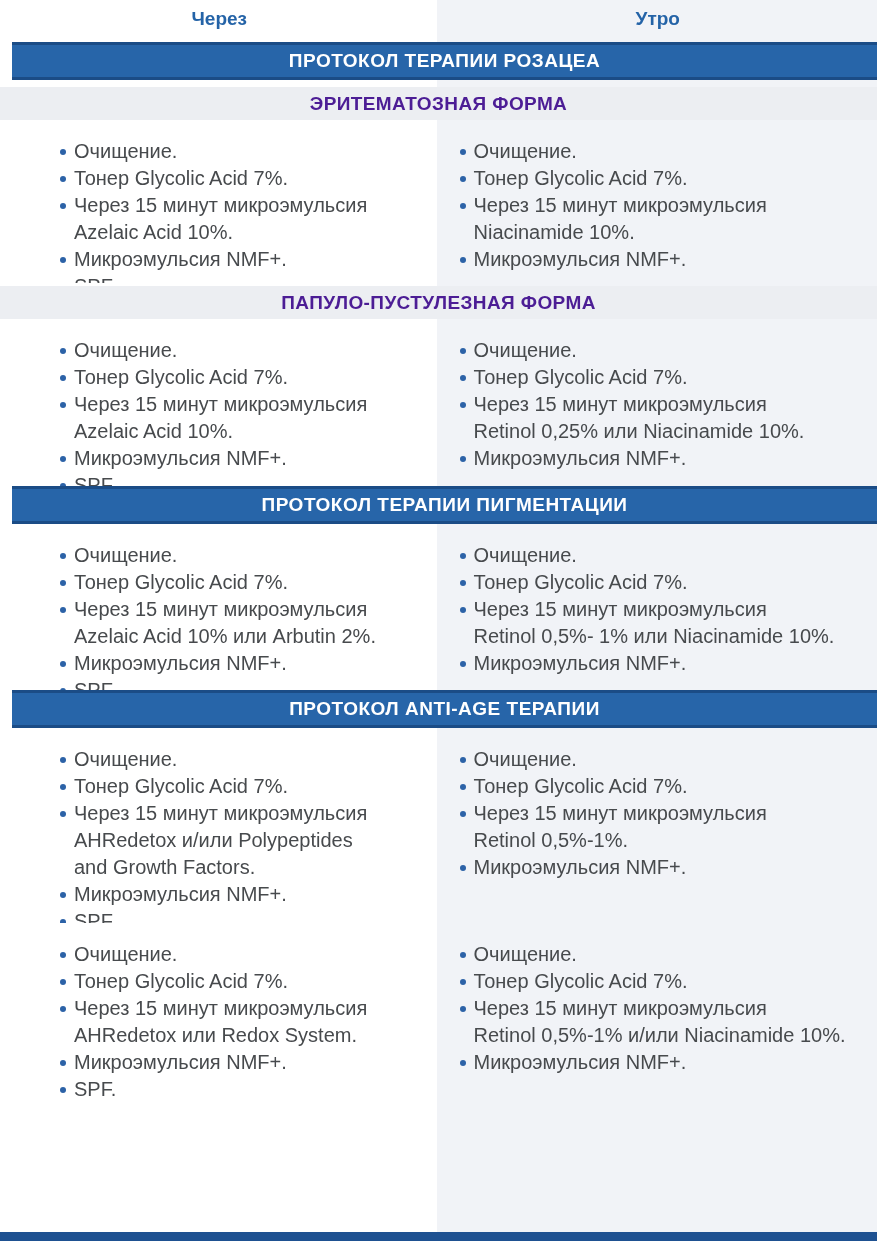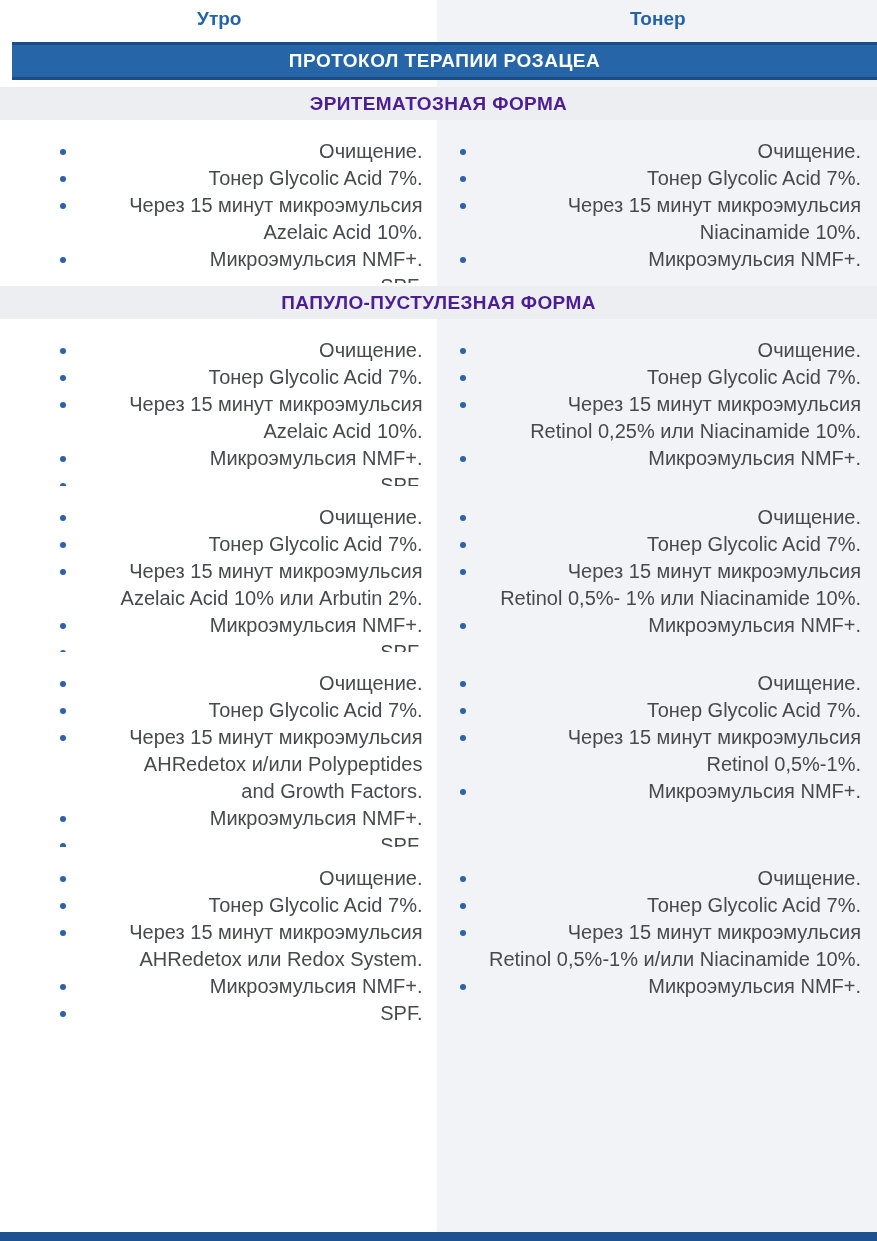--- a/index.html
+++ b/index.html
@@ -35,21 +35,21 @@
     background:#eceef2;
     color:#4c1d95; font-weight:bold; font-size:19px; letter-spacing:.4px;
     display:flex; align-items:center; justify-content:center;
     text-transform:uppercase;
   }
 
   .row { flex:none; display:flex; overflow:hidden; }
   .h163 { height:163px; } .h167 { height:167px; } .h166 { height:166px; }
   .h195 { height:195px; } .h271 { height:271px; }
 
-  ul.col { width:50%; list-style:none;text-align:right; }
+  ul.col { width:50%; list-style:none; }
   ul.col.left  { padding:18px 16px 0 74px; }
   ul.col.right { padding:18px 16px 0 35px; }
 
   ul.col li {
     position:relative;
     font-size:20px; line-height:27px; color:#474a4d;
     white-space:pre-line;
   }
   ul.col li::before {
     content:""; position:absolute; left:-14px; top:10.5px;
@@ -58,24 +58,24 @@
 
   .footer-bar { height:9px; flex:none; background:#1e5191; margin-top:auto; }
 </style>
 </head>
 <body>
 
 <div class="page">
 
   <header class="col-headers">
     <div class="half">
-      <span>Утро</span>
+      <span>Через</span>
     </div>
     <div class="half">
-      <span>Тонер</span>
+      <span>Утро</span>
     </div>
   </header>
 
   <div class="gap g4"></div>
 
   <div class="banner">ПРОТОКОЛ ТЕРАПИИ РОЗАЦЕА</div>
 
   <div class="gap g7"></div>
 
   <div class="subheader">ЭРИТЕМАТОЗНАЯ ФОРМА</div>
@@ -113,39 +113,41 @@
       </ul>
     <ul class="col right">
         <li>Очищение.</li>
         <li>Тонер Glycolic Acid 7%.</li>
         <li>Через 15 минут микроэмульсия
 Retinol 0,25% или Niacinamide 10%.</li>
         <li>Микроэмульсия NMF+.</li>
       </ul>
   </div>
 
+  <div class="banner">ПРОТОКОЛ ТЕРАПИИ ПИГМЕНТАЦИИ</div>
 
   <div class="row h166">
     <ul class="col left">
         <li>Очищение.</li>
         <li>Тонер Glycolic Acid 7%.</li>
         <li>Через 15 минут микроэмульсия
 Azelaic Acid 10% или Arbutin 2%.</li>
         <li>Микроэмульсия NMF+.</li>
         <li>SPF.</li>
       </ul>
     <ul class="col right">
         <li>Очищение.</li>
         <li>Тонер Glycolic Acid 7%.</li>
         <li>Через 15 минут микроэмульсия
 Retinol 0,5%- 1% или Niacinamide 10%.</li>
         <li>Микроэмульсия NMF+.</li>
       </ul>
   </div>
 
+  <div class="banner">ПРОТОКОЛ ANTI-AGE ТЕРАПИИ</div>
 
   <div class="row h195">
     <ul class="col left">
         <li>Очищение.</li>
         <li>Тонер Glycolic Acid 7%.</li>
         <li>Через 15 минут микроэмульсия
 AHRedetox и/или Polypeptides
 and Growth Factors.</li>
         <li>Микроэмульсия NMF+.</li>
         <li>SPF.</li>

